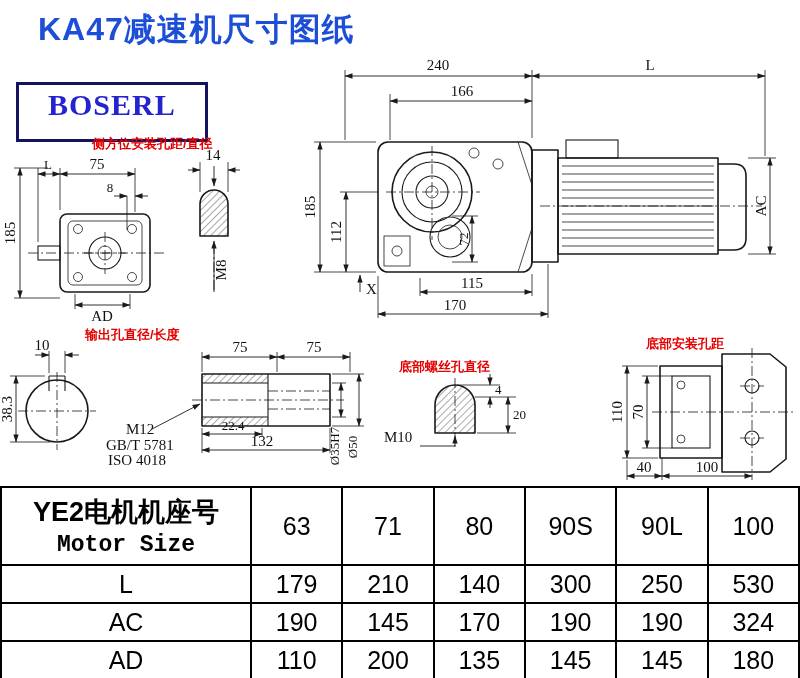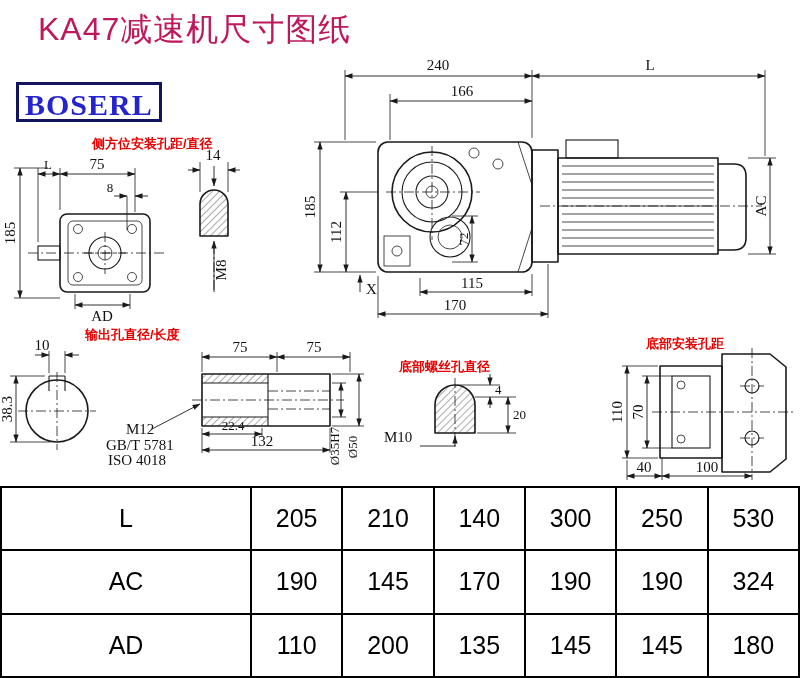--- a/index.html
+++ b/index.html
@@ -1,20 +1,20 @@
 <!DOCTYPE html>
 <html><head>
 <meta charset="utf-8">
 <style>
   *{margin:0;padding:0;box-sizing:border-box}
   html,body{background:#fff}
   body{width:800px;height:678px;overflow:hidden}
   .page{position:relative;width:800px;height:678px;background:#fff;font-family:"Liberation Sans",sans-serif}
-  .title{position:absolute;left:38px;top:8px;font-size:32px;font-weight:normal;color:#be185d;letter-spacing:1px;white-space:nowrap}
-  .logo{position:absolute;left:16px;top:82px;border:3px solid #14145e;padding:0 6px;height:40px;line-height:40px;
+  .title{position:absolute;left:38px;top:8px;font-size:32px;font-weight:bold;color:#1d4ed8;letter-spacing:1px;white-space:nowrap}
+  .logo{position:absolute;left:16px;top:82px;border:3px solid #14145e;padding:0 29px;height:60px;line-height:40px;
         font-family:"Liberation Serif",serif;font-size:30px;font-weight:bold;color:#2323cf;letter-spacing:1px;background:#fff}
   svg.drawing{position:absolute;left:0;top:0;width:800px;height:486px}
   .ol{stroke:#1a1a1a;stroke-width:1.6;fill:none;stroke-linejoin:round}
   .ml{stroke:#1a1a1a;stroke-width:1.1;fill:none}
   .tl{stroke:#1a1a1a;stroke-width:0.8;fill:none}
   .dim{stroke:#1a1a1a;stroke-width:0.9;fill:none}
   .cl{stroke:#1a1a1a;stroke-width:0.8;fill:none;stroke-dasharray:10 3 2 3}
   .hatched{fill:url(#hatch)}
   .hatchfill{fill:url(#hatch);stroke:none}
   .dt{font:15px "Liberation Serif",serif;fill:#111}
@@ -232,23 +232,35 @@
     <colgroup>
       <col style="width:250px">
         <col>
         <col>
         <col>
         <col>
         <col>
         <col>
     </colgroup>
     <tbody>
+        <tr style="height:78px">
+      <th>
+        <div class="h-cn">YE2电机机座号</div>
+        <div class="h-en">Motor Size</div>
+      </th>
+      <td>63</td>
+      <td>71</td>
+      <td>80</td>
+      <td>90S</td>
+      <td>90L</td>
+      <td>100</td>
+    </tr>
     <tr style="height:38px">
       <td>L</td>
-      <td>205</td>
+      <td>179</td>
       <td>210</td>
       <td>140</td>
       <td>300</td>
       <td>250</td>
       <td>530</td>
     </tr>
     <tr style="height:38px">
       <td>AC</td>
       <td>190</td>
       <td>145</td>

